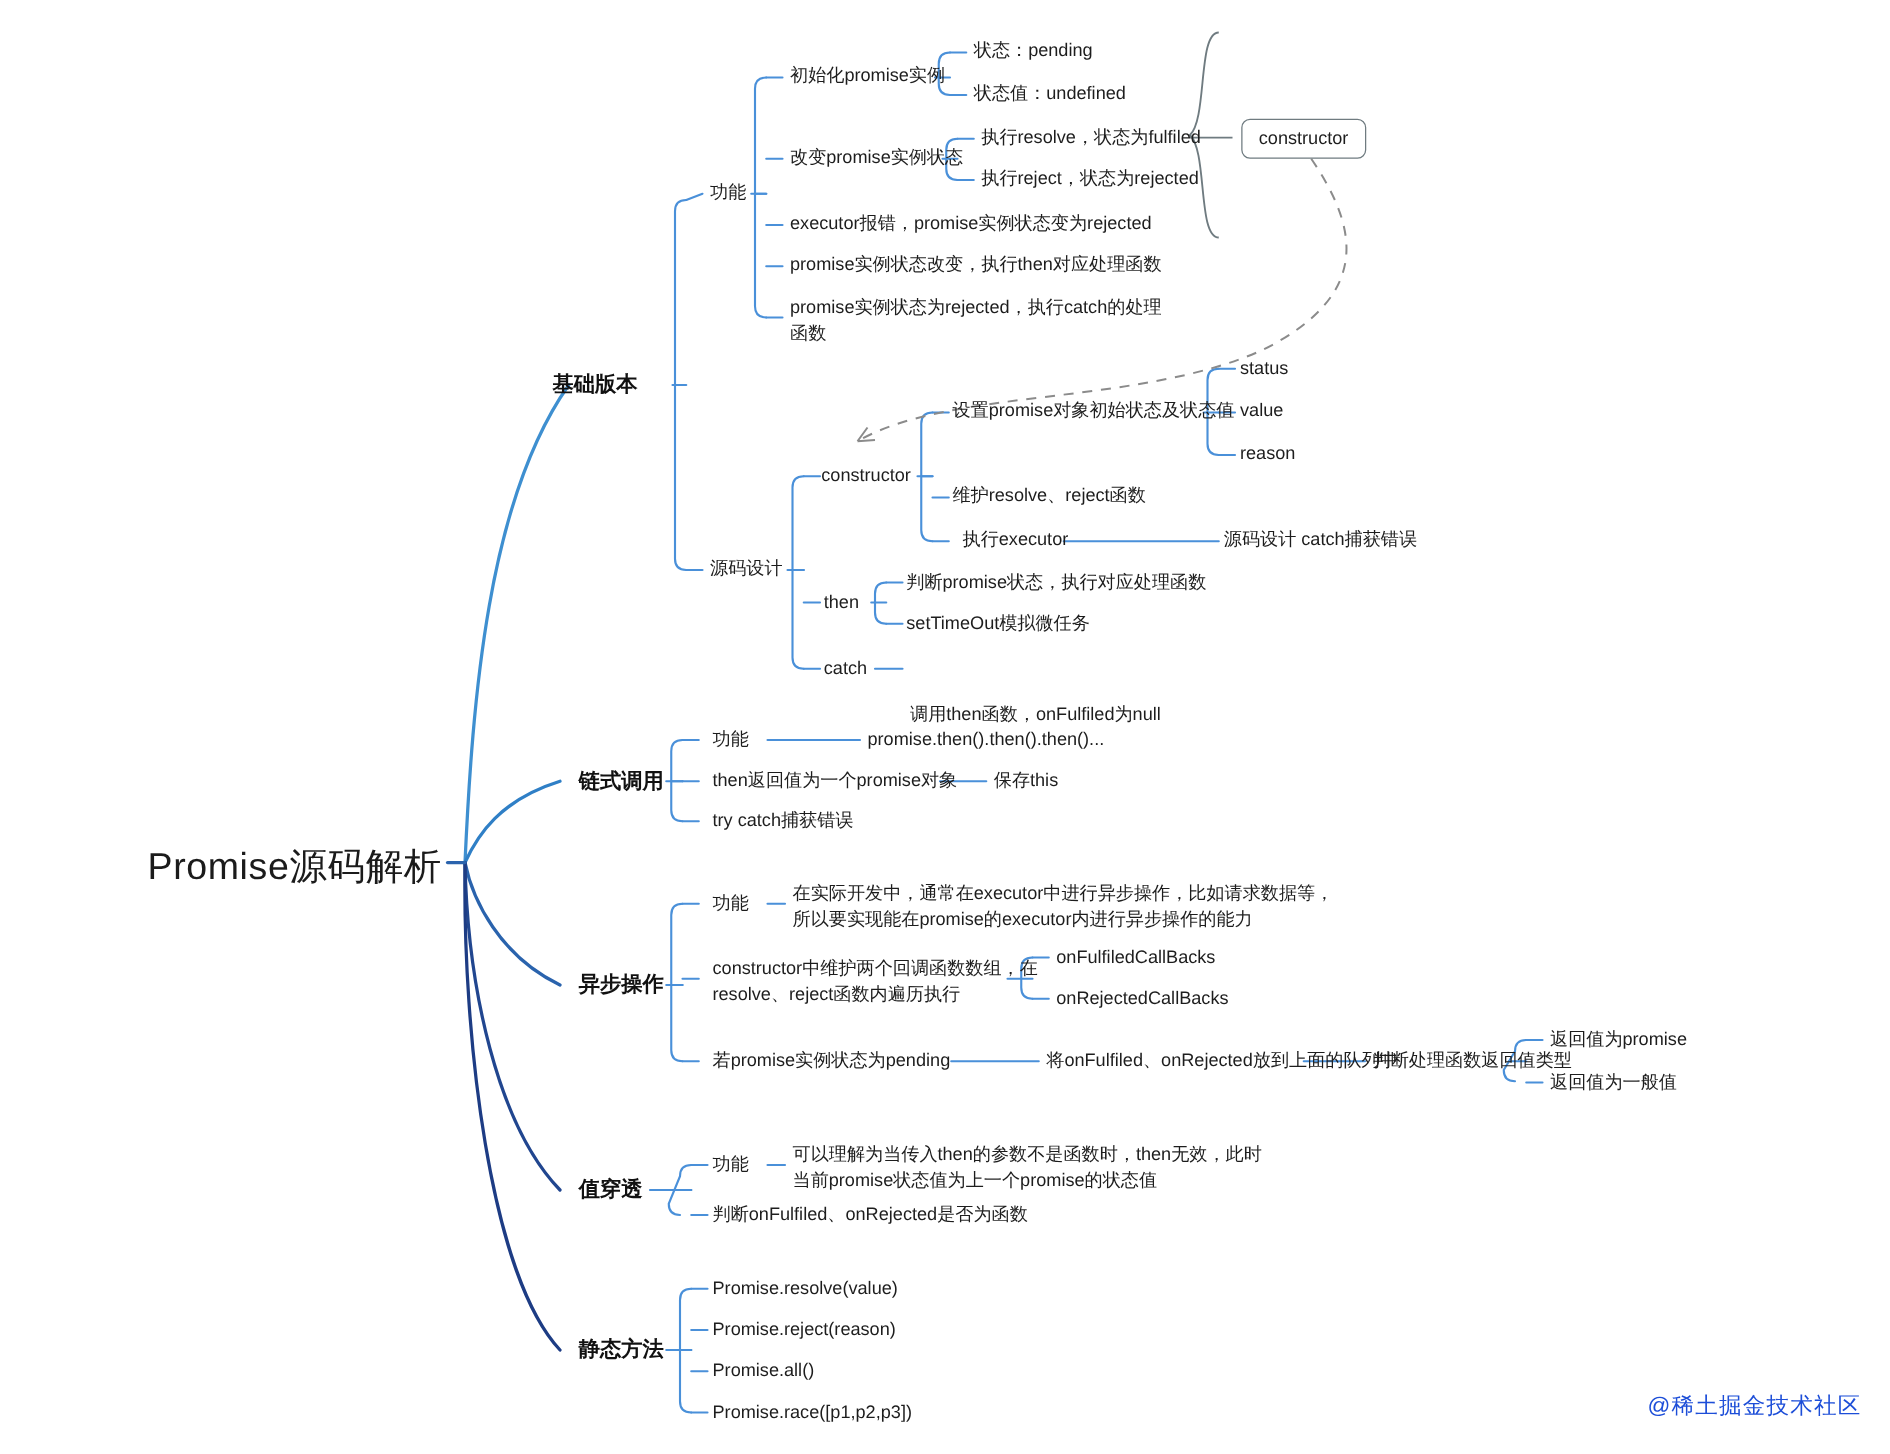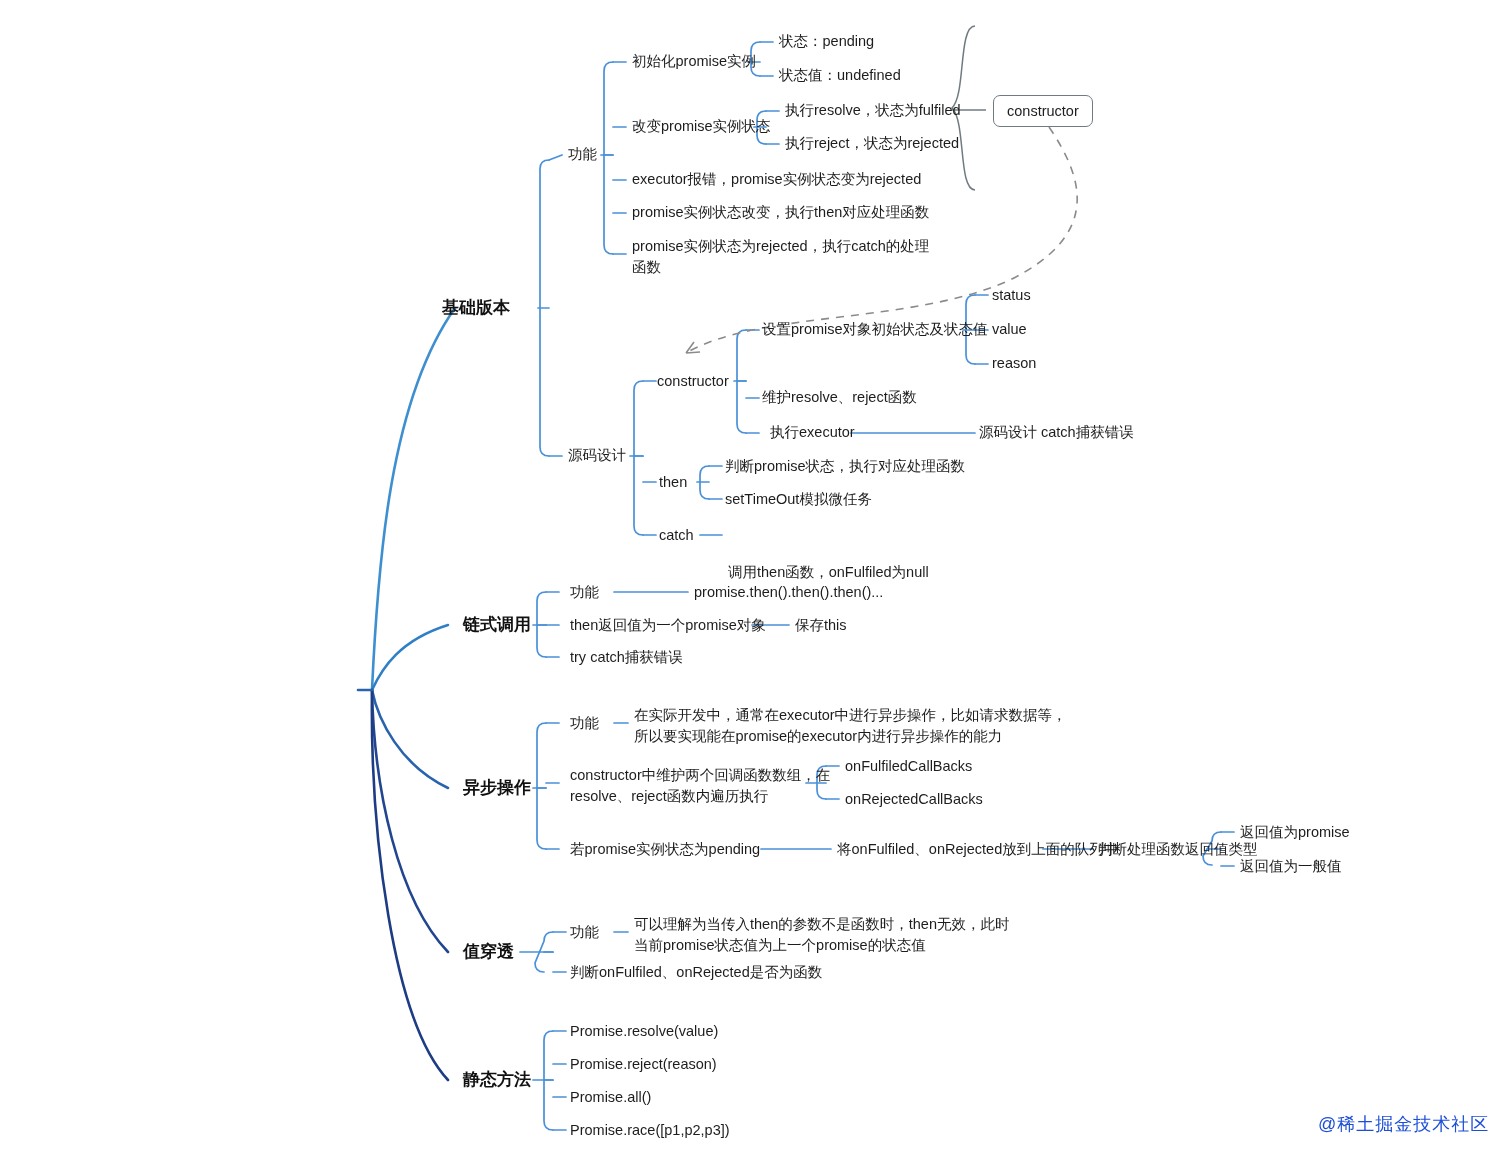--- a/index.html
+++ b/index.html
@@ -142,20 +142,21 @@
       <path d="M544,1080 L553,1080"></path>
     </g>
 
     <path d="M975,26 C958,26 966,95 952,108 C966,121 958,190 975,190" fill="none" stroke="#6f7b80" stroke-width="1.5"></path>
     <path d="M952,110 L986,110" fill="none" stroke="#6f7b80" stroke-width="1.4"></path>
 
     <path d="M1049,127 C1085,180 1100,235 1010,280 C910,325 760,310 686,353" fill="none" stroke="#8b8b8b" stroke-width="1.6" stroke-dasharray="8 7"></path>
     <path d="M686,353 L700,352 M686,353 L694,342" fill="none" stroke="#8b8b8b" stroke-width="1.6"></path>
   </svg>
 
+  <div class="node root-title" style="left:118px;top:673px;">Promise源码解析</div>
 
   <div class="node lvl1" style="left:442px;top:296px;">基础版本</div>
   <div class="node lvl2" style="left:568px;top:144px;">功能</div>
   <div class="node lvl2" style="left:568px;top:445px;">源码设计</div>
 
   <div class="node lvl3" style="left:632px;top:51px;">初始化promise实例</div>
   <div class="node lvl4" style="left:779px;top:31px;">状态：pending</div>
   <div class="node lvl4" style="left:779px;top:65px;">状态值：undefined</div>
 
   <div class="node lvl3" style="left:632px;top:116px;">改变promise实例状态</div>

